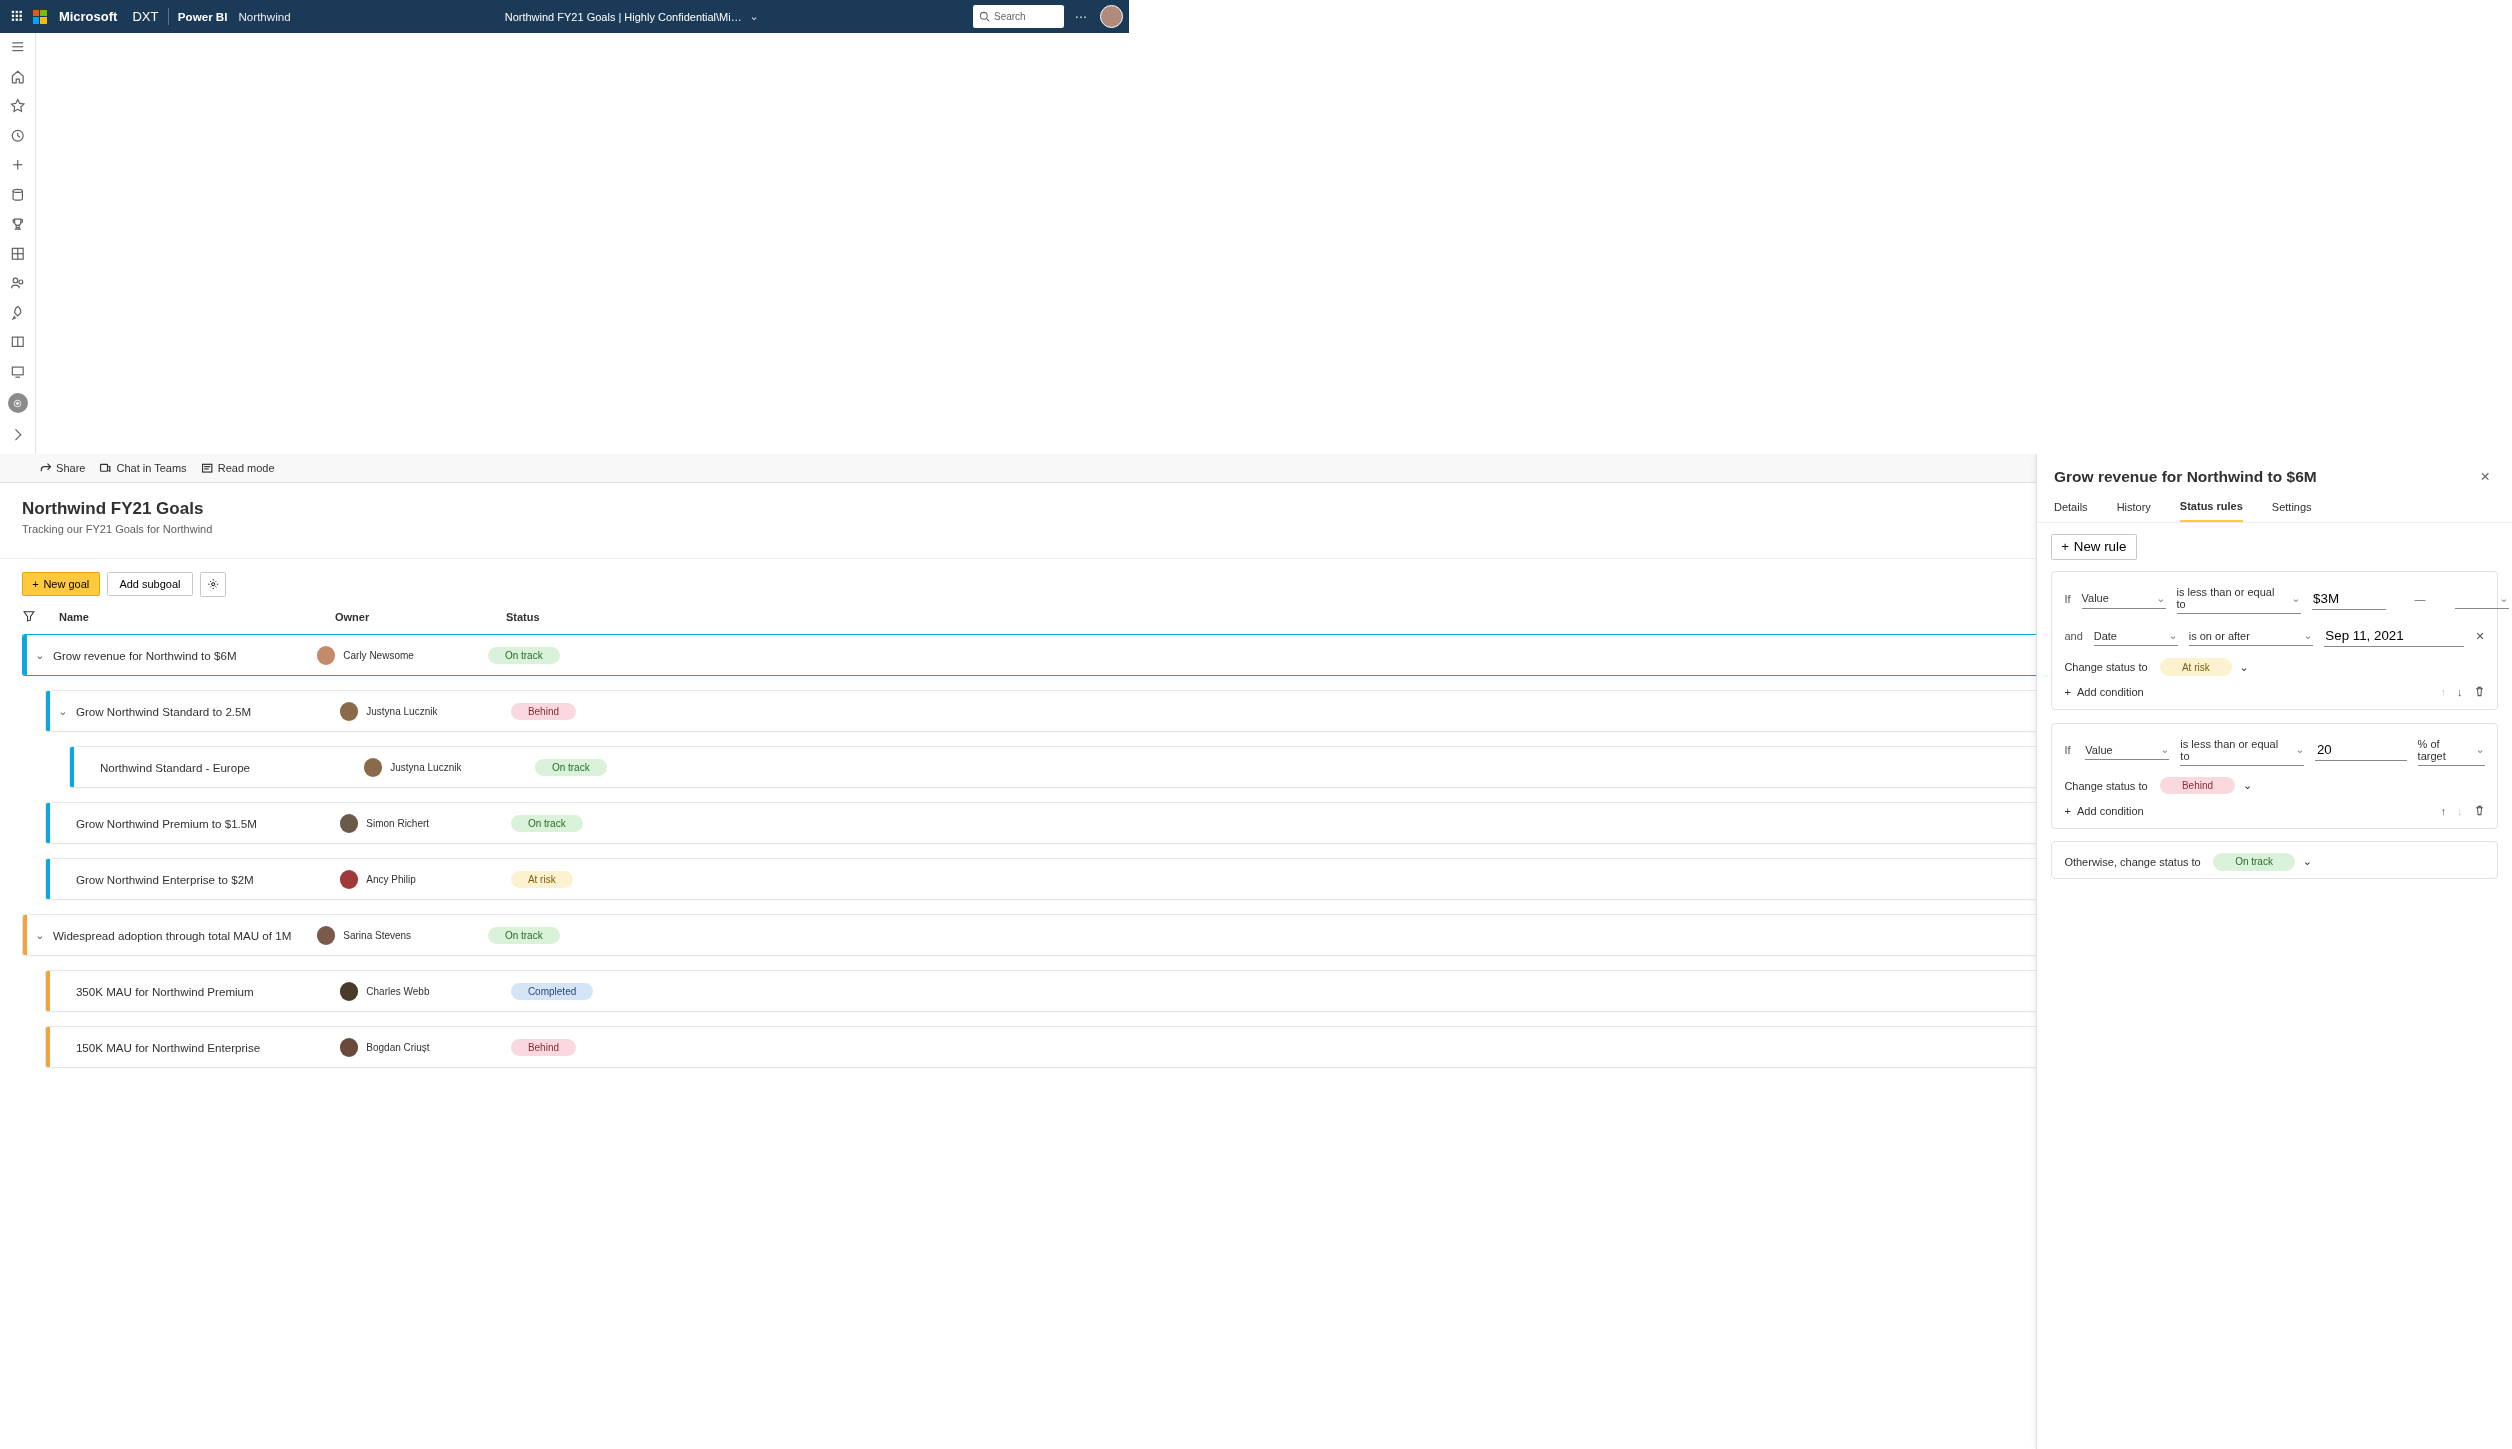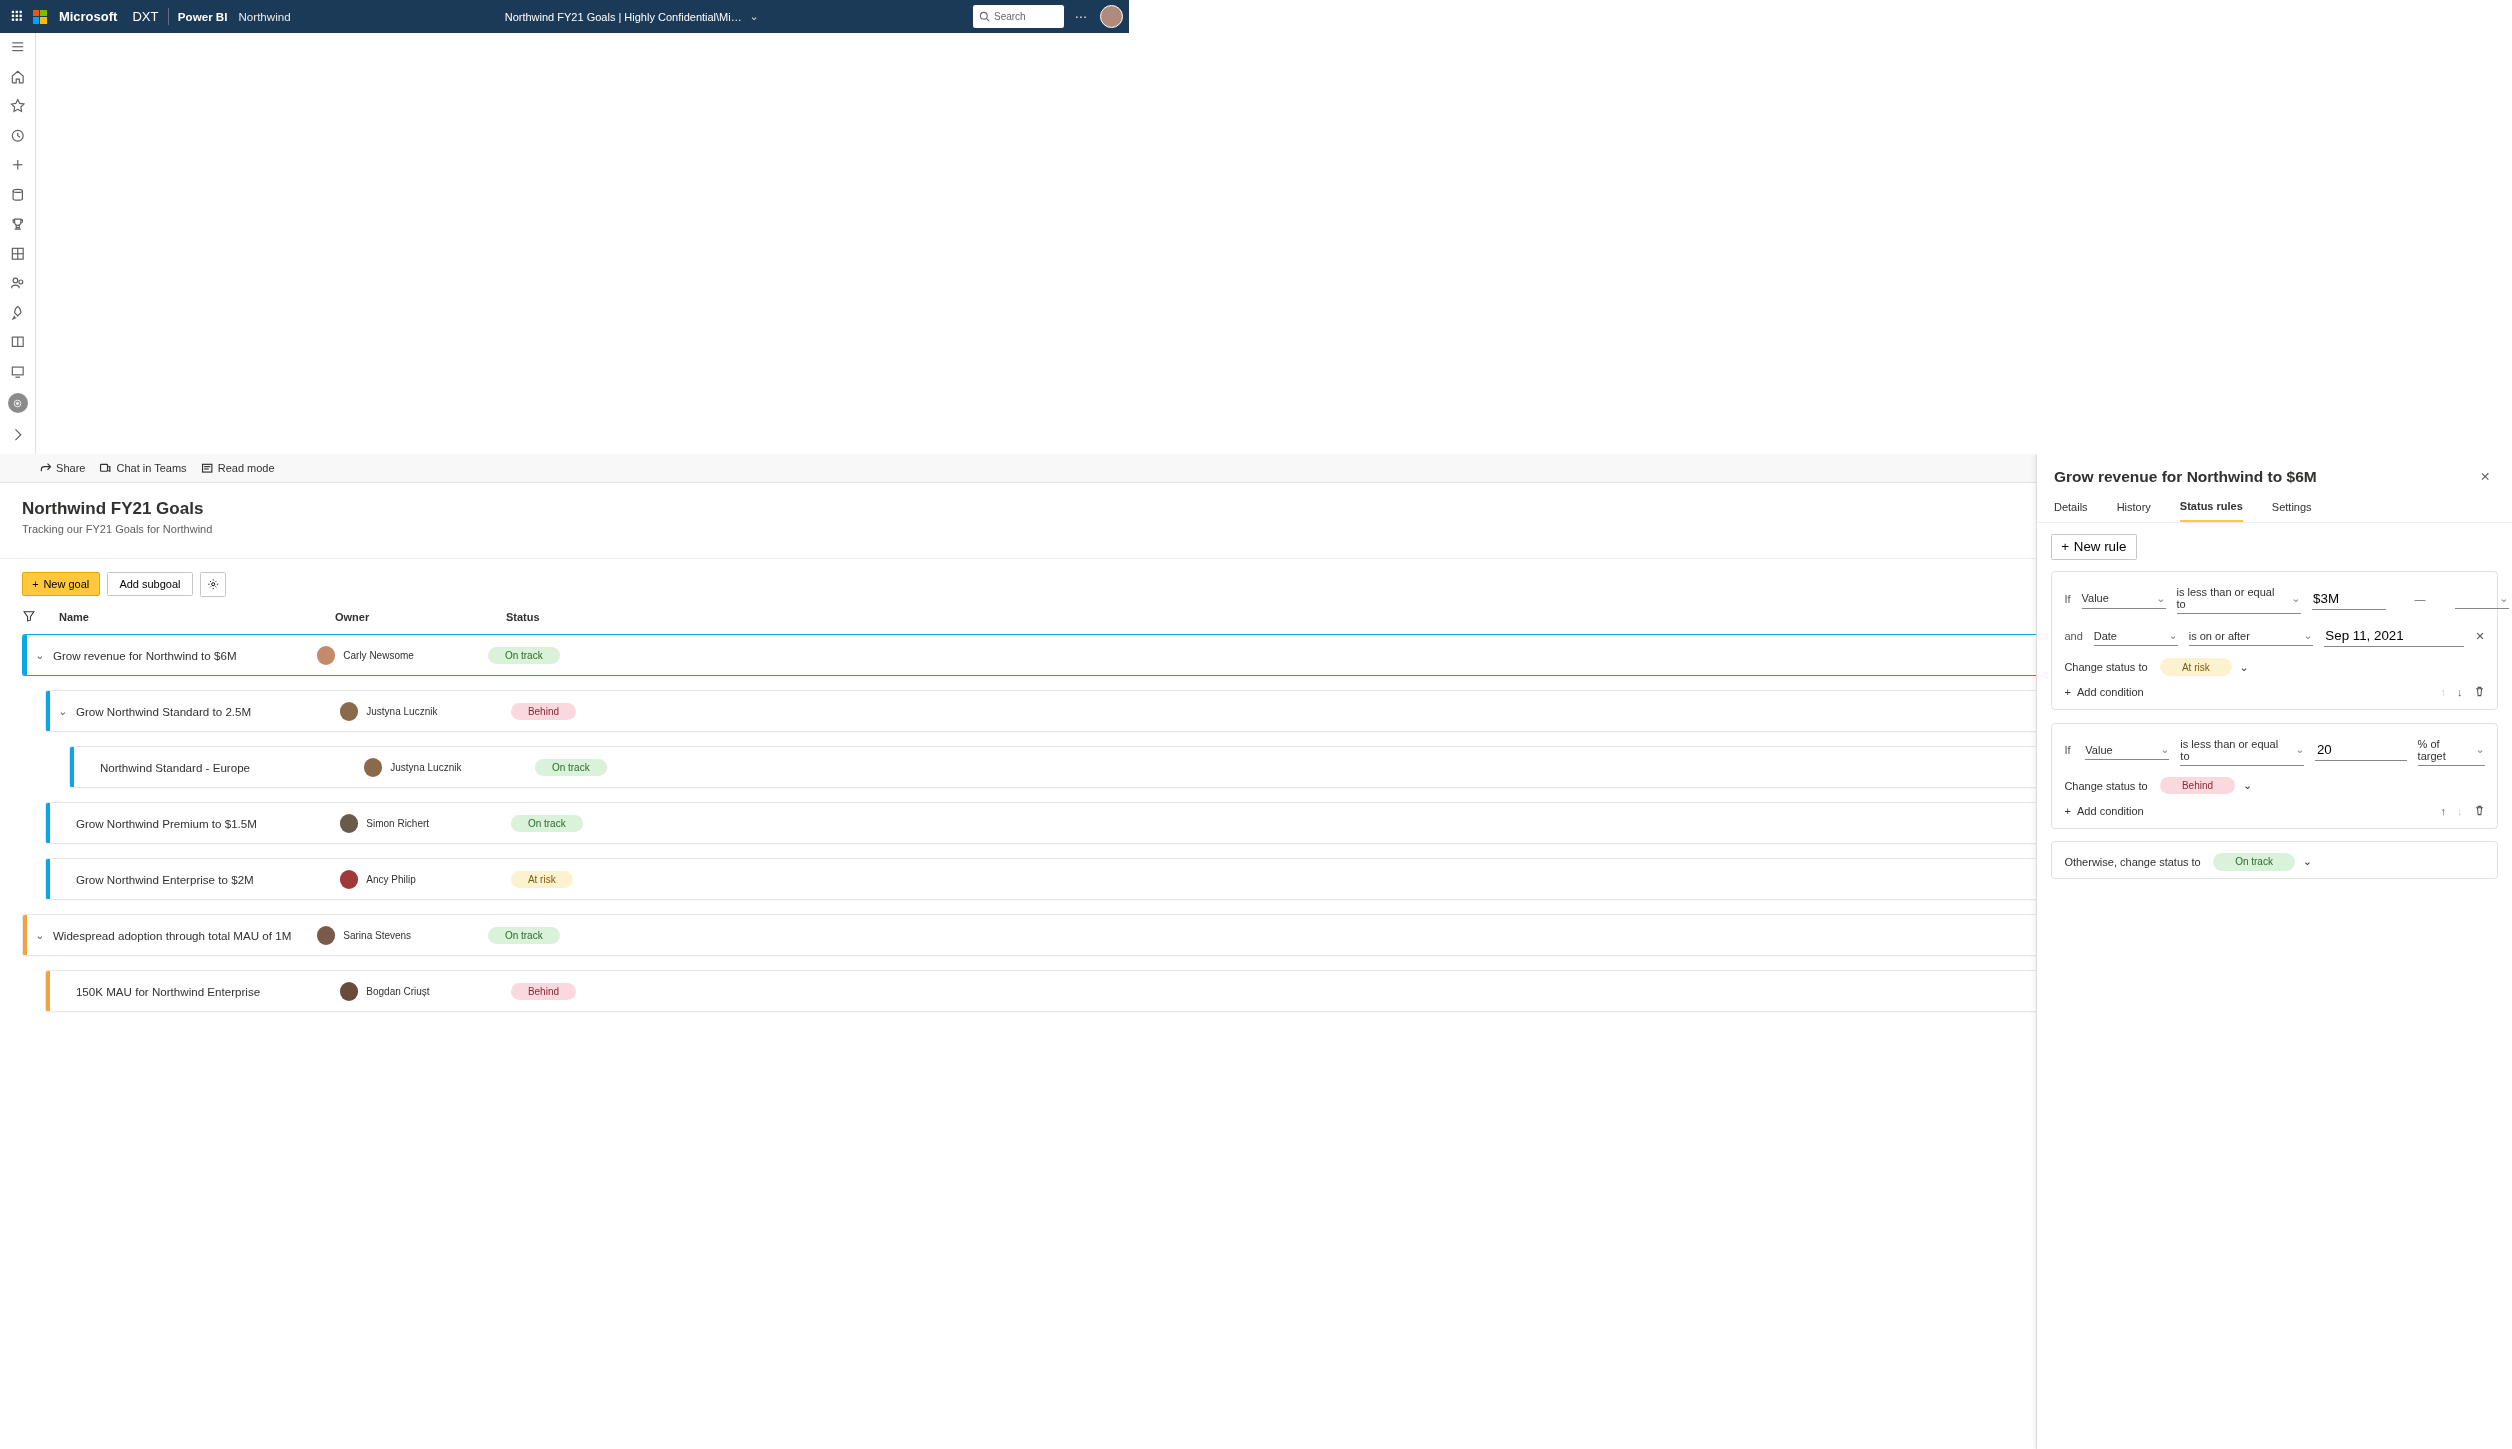--- a/index.html
+++ b/index.html
@@ -387,20 +387,32 @@
             <div class="av" style="background:#7a5a4a"></div>
             <span>Sarina Stevens</span>
           </div>
           <div class="gstatus">
             <span class="pill p-ontrack">On track</span>
           </div>
         </div>
         <div class="goalrow indent-1">
           <div class="goalbar bar-orange"></div>
           <div class="chev"></div>
+          <div class="gname">350K MAU for Northwind Premium</div>
+          <div class="gowner">
+            <div class="av" style="background:#4a3a2a"></div>
+            <span>Charles Webb</span>
+          </div>
+          <div class="gstatus">
+            <span class="pill p-completed">Completed</span>
+          </div>
+        </div>
+        <div class="goalrow indent-1">
+          <div class="goalbar bar-orange"></div>
+          <div class="chev"></div>
           <div class="gname">150K MAU for Northwind Enterprise</div>
           <div class="gowner">
             <div class="av" style="background:#6a4a3a"></div>
             <span>Bogdan Criușt</span>
           </div>
           <div class="gstatus">
             <span class="pill p-behind">Behind</span>
           </div>
         </div>
       </div>

